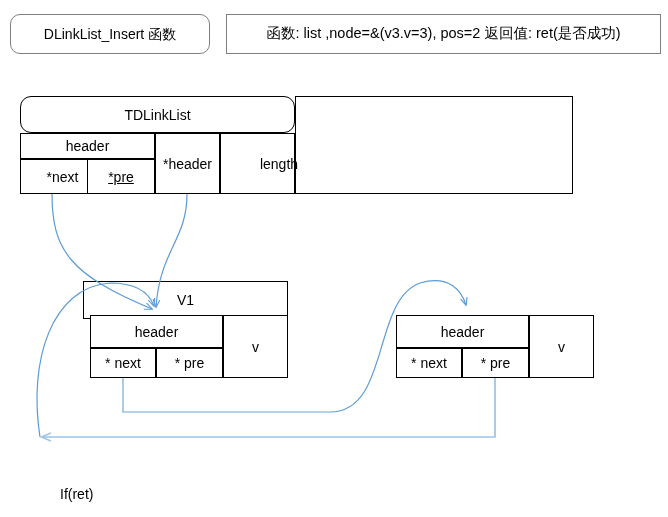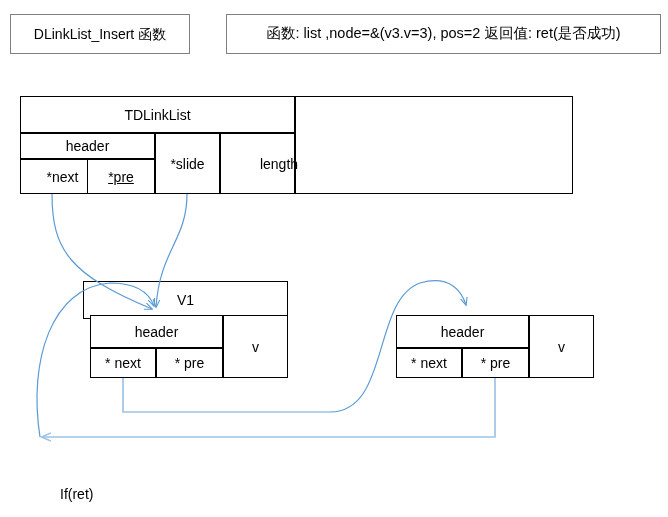--- a/index.html
+++ b/index.html
@@ -37,21 +37,21 @@
     background: #ffffff;
     display: flex;
     align-items: center;
     justify-content: center;
     font-size: 14px;
     line-height: 1.2;
     white-space: nowrap;
   }
   #func-name-box {
     left: 10px; top: 14px;
-    width: 180px; height: 40px;
+    width: 200px; height: 40px; border-radius: 10px;
   }
   #func-sig-box {
     left: 226px; top: 14px;
     width: 435px; height: 40px;
     font-size: 14.5px;
   }
 
   
   .cellbox {
     position: absolute;
@@ -59,21 +59,21 @@
     border: 1px solid #000000;
     background: #ffffff;
     display: flex;
     align-items: center;
     justify-content: center;
     font-size: 14px;
     white-space: nowrap;
   }
 
   
-  #tdl-title      { left: 20px;  top: 96px;  width: 275px; height: 37px; }
+  #tdl-title      { left: 20px;  top: 96px;  width: 275px; height: 37px; border-radius: 11px; }
   #tdl-right-cell { left: 295px; top: 96px;  width: 278px; height: 98px; }
   #tdl-header     { left: 20px;  top: 133px; width: 135px; height: 26px; }
   #tdl-next       { left: 20px;  top: 159px; width: 85px;  height: 35px; }
   #tdl-pre        { left: 87px;  top: 159px; width: 68px;  height: 35px; text-decoration: underline; }
   #tdl-slide      { left: 155px; top: 133px; width: 65px;  height: 61px; }
   #tdl-length     { left: 220px; top: 133px; width: 75px;  height: 61px; padding-left: 43px; }
 
   
   #v1-title   { left: 83px;  top: 281px; width: 205px; height: 38px; }
   #v1-header  { left: 90px;  top: 315px; width: 133px; height: 33px; }
@@ -108,21 +108,21 @@
   <div class="cellbox" id="tdl-title">TDLinkList</div>
 
   <div class="cellbox" id="tdl-right-cell"></div>
 
   <div class="cellbox" id="tdl-header">header</div>
 
   <div class="cellbox" id="tdl-next">*next</div>
 
   <div class="cellbox" id="tdl-pre">*pre</div>
 
-  <div class="cellbox" id="tdl-slide">*slide</div>
+  <div class="cellbox" id="tdl-slide">*header</div>
 
   <div class="cellbox" id="tdl-length">length</div>
 
   <div class="cellbox" id="v1-title">V1</div>
 
   <div class="cellbox" id="v1-header">header</div>
 
   <div class="cellbox" id="v1-next">* next</div>
 
   <div class="cellbox" id="v1-pre">* pre</div>

